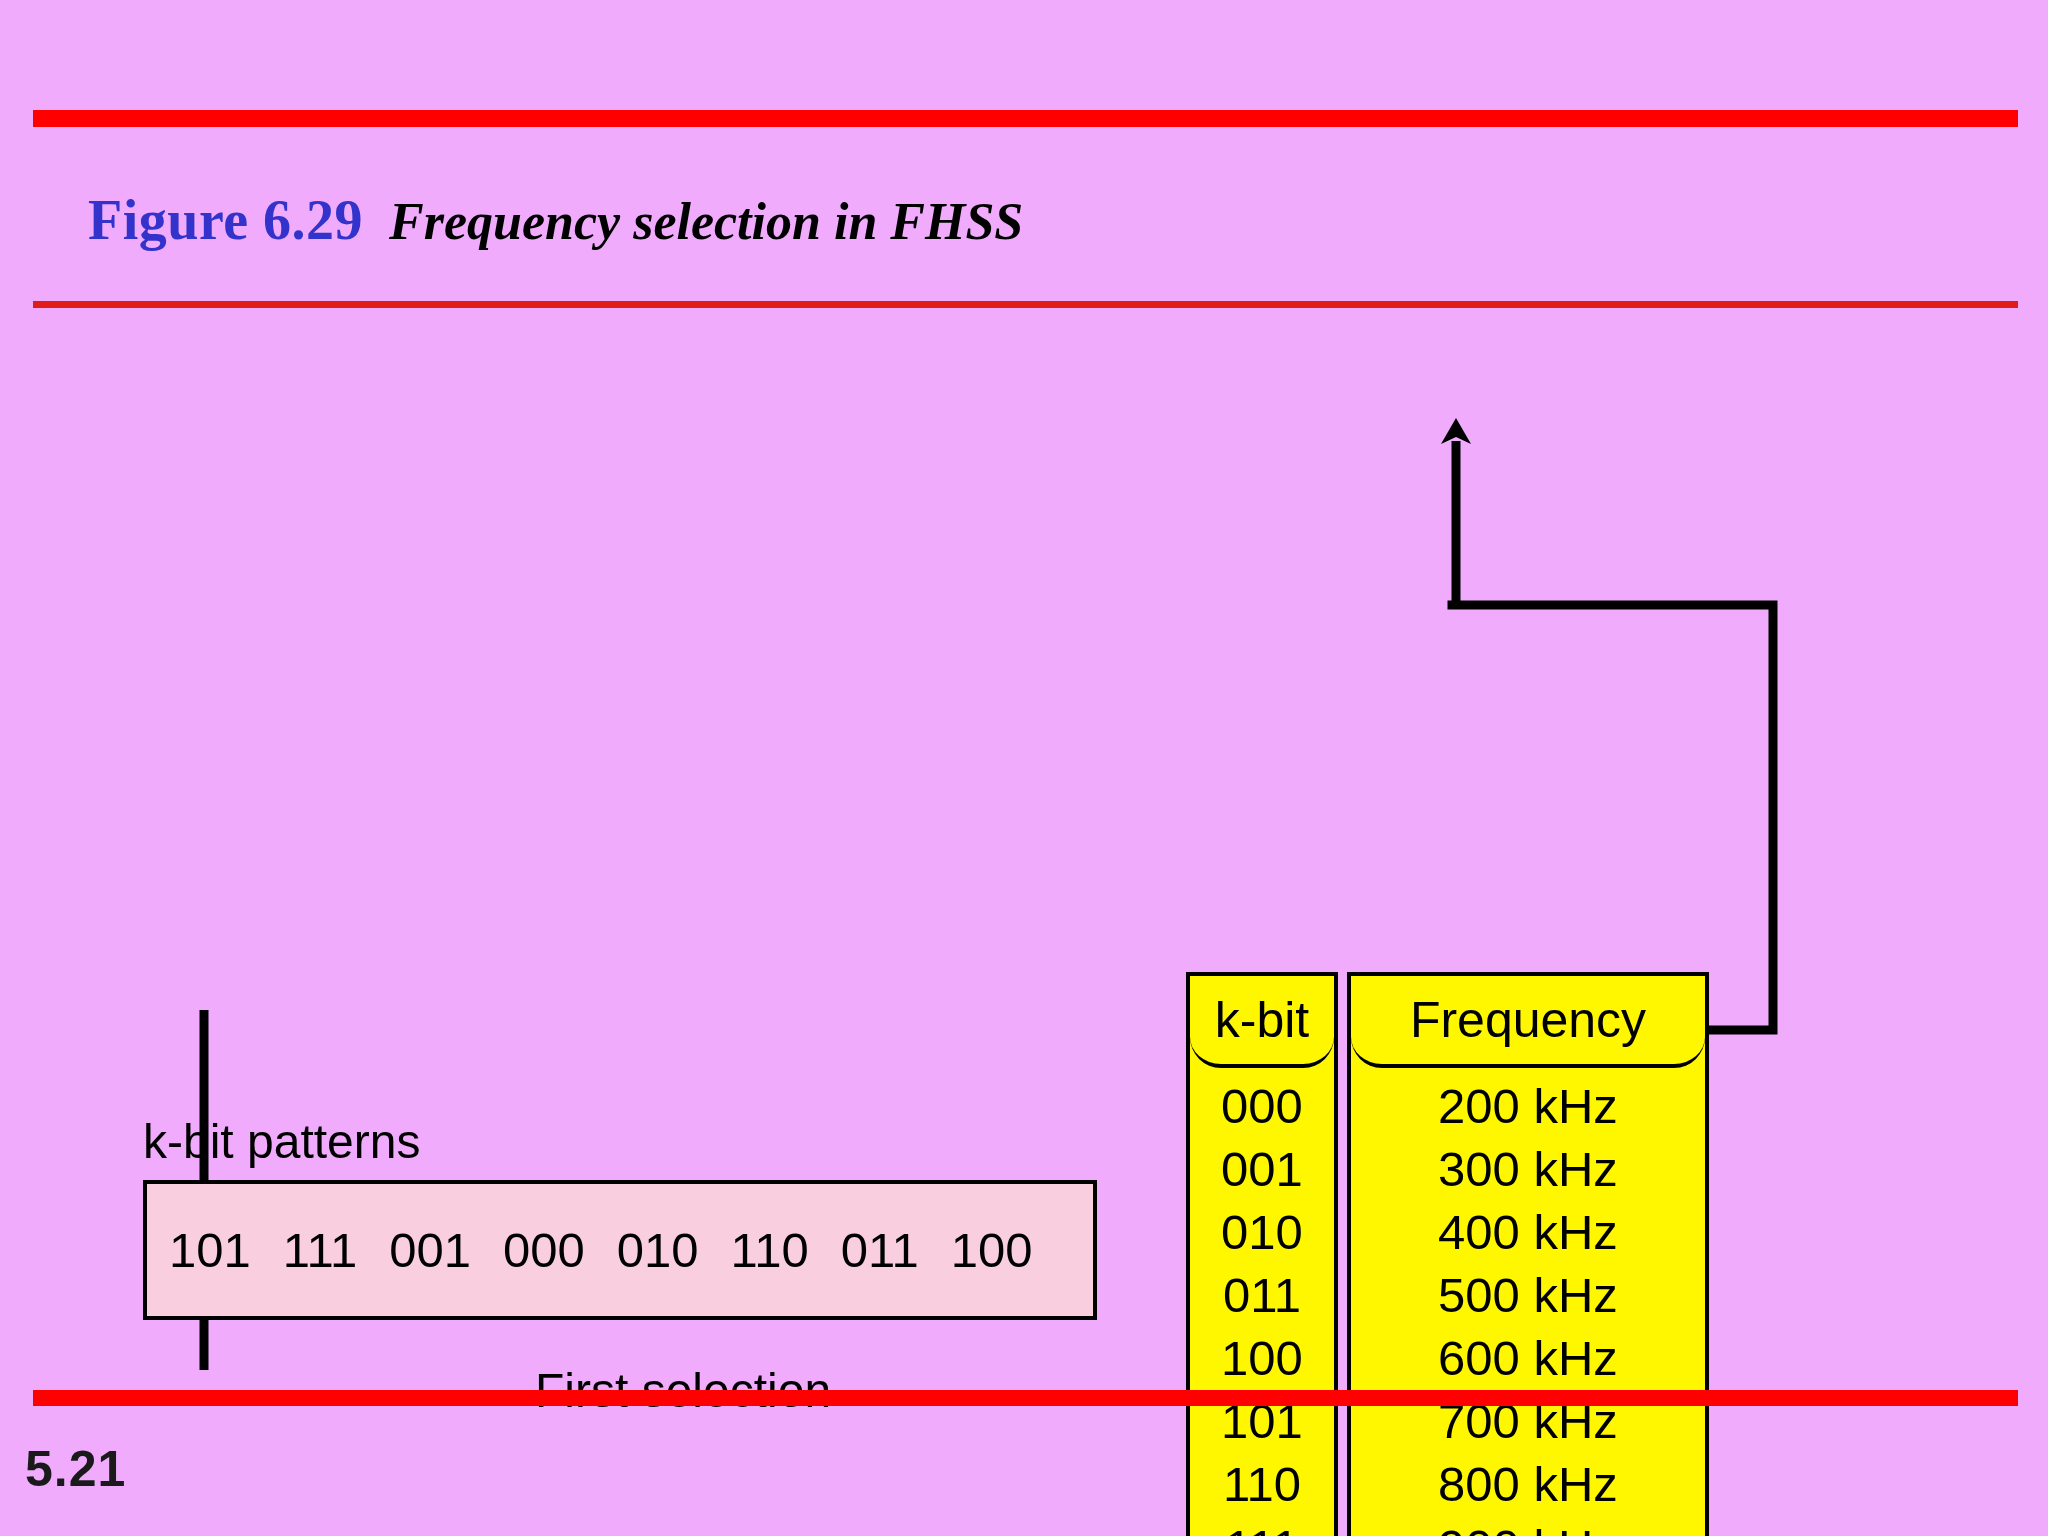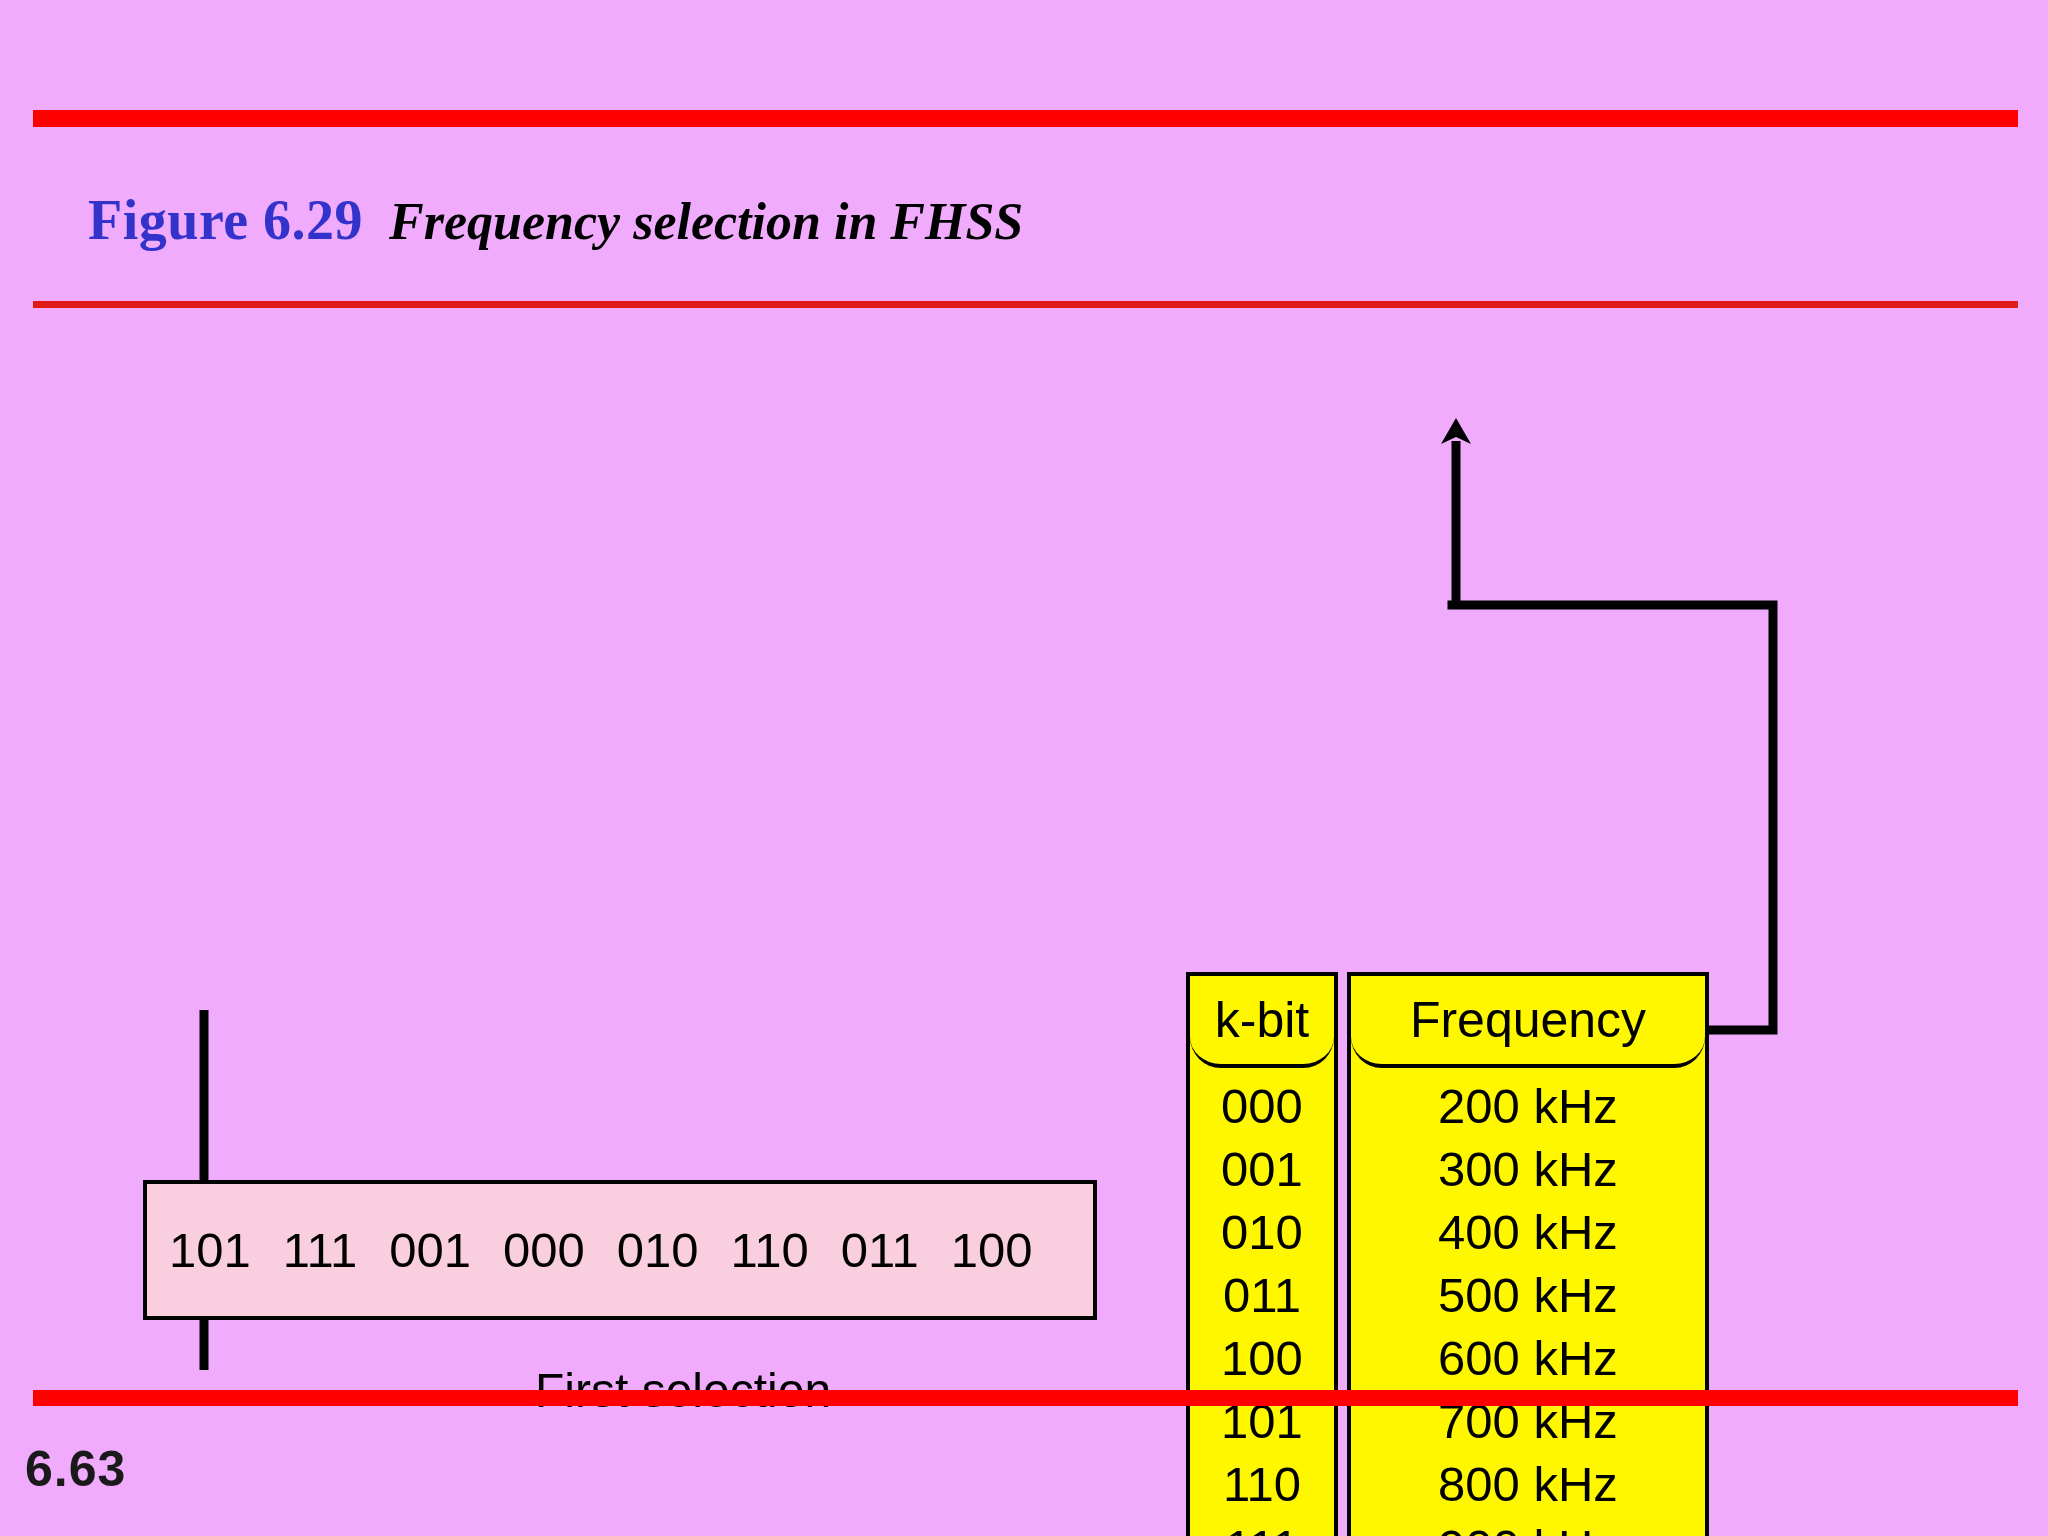--- a/index.html
+++ b/index.html
@@ -207,20 +207,21 @@
       <g>
         <path d="M1645,710 L1773,710 L1773,285 L1452,285" stroke="#000000" stroke-width="9" fill="none" stroke-linecap="square"></path>
       </g>
 
       <g>
         <path d="M204,690 L204,1098 L1150,1098" stroke="#000000" stroke-width="9" fill="none" marker-end="url(#arrowRight)"></path>
       </g>
     </svg>
 
 
+    <div class="lbl lbl-kbitpatterns">k-bit patterns</div>
 
     <div class="pattern-box">
       <span class="pattern-item">101</span>
       <span class="pattern-item">111</span>
       <span class="pattern-item">001</span>
       <span class="pattern-item">000</span>
       <span class="pattern-item">010</span>
       <span class="pattern-item">110</span>
       <span class="pattern-item">011</span>
       <span class="pattern-item">100</span>
@@ -255,15 +256,15 @@
           <div class="ft-cell">800 kHz</div>
           <div class="ft-cell">900 kHz</div>
         </div>
       </div>
     </div>
 
   </div>
 
   <div class="rule-bottom"></div>
 
-  <div class="page-number">6.63</div>
+  <div class="page-number">5.21</div>
 
 </div>
 
 </body></html>

